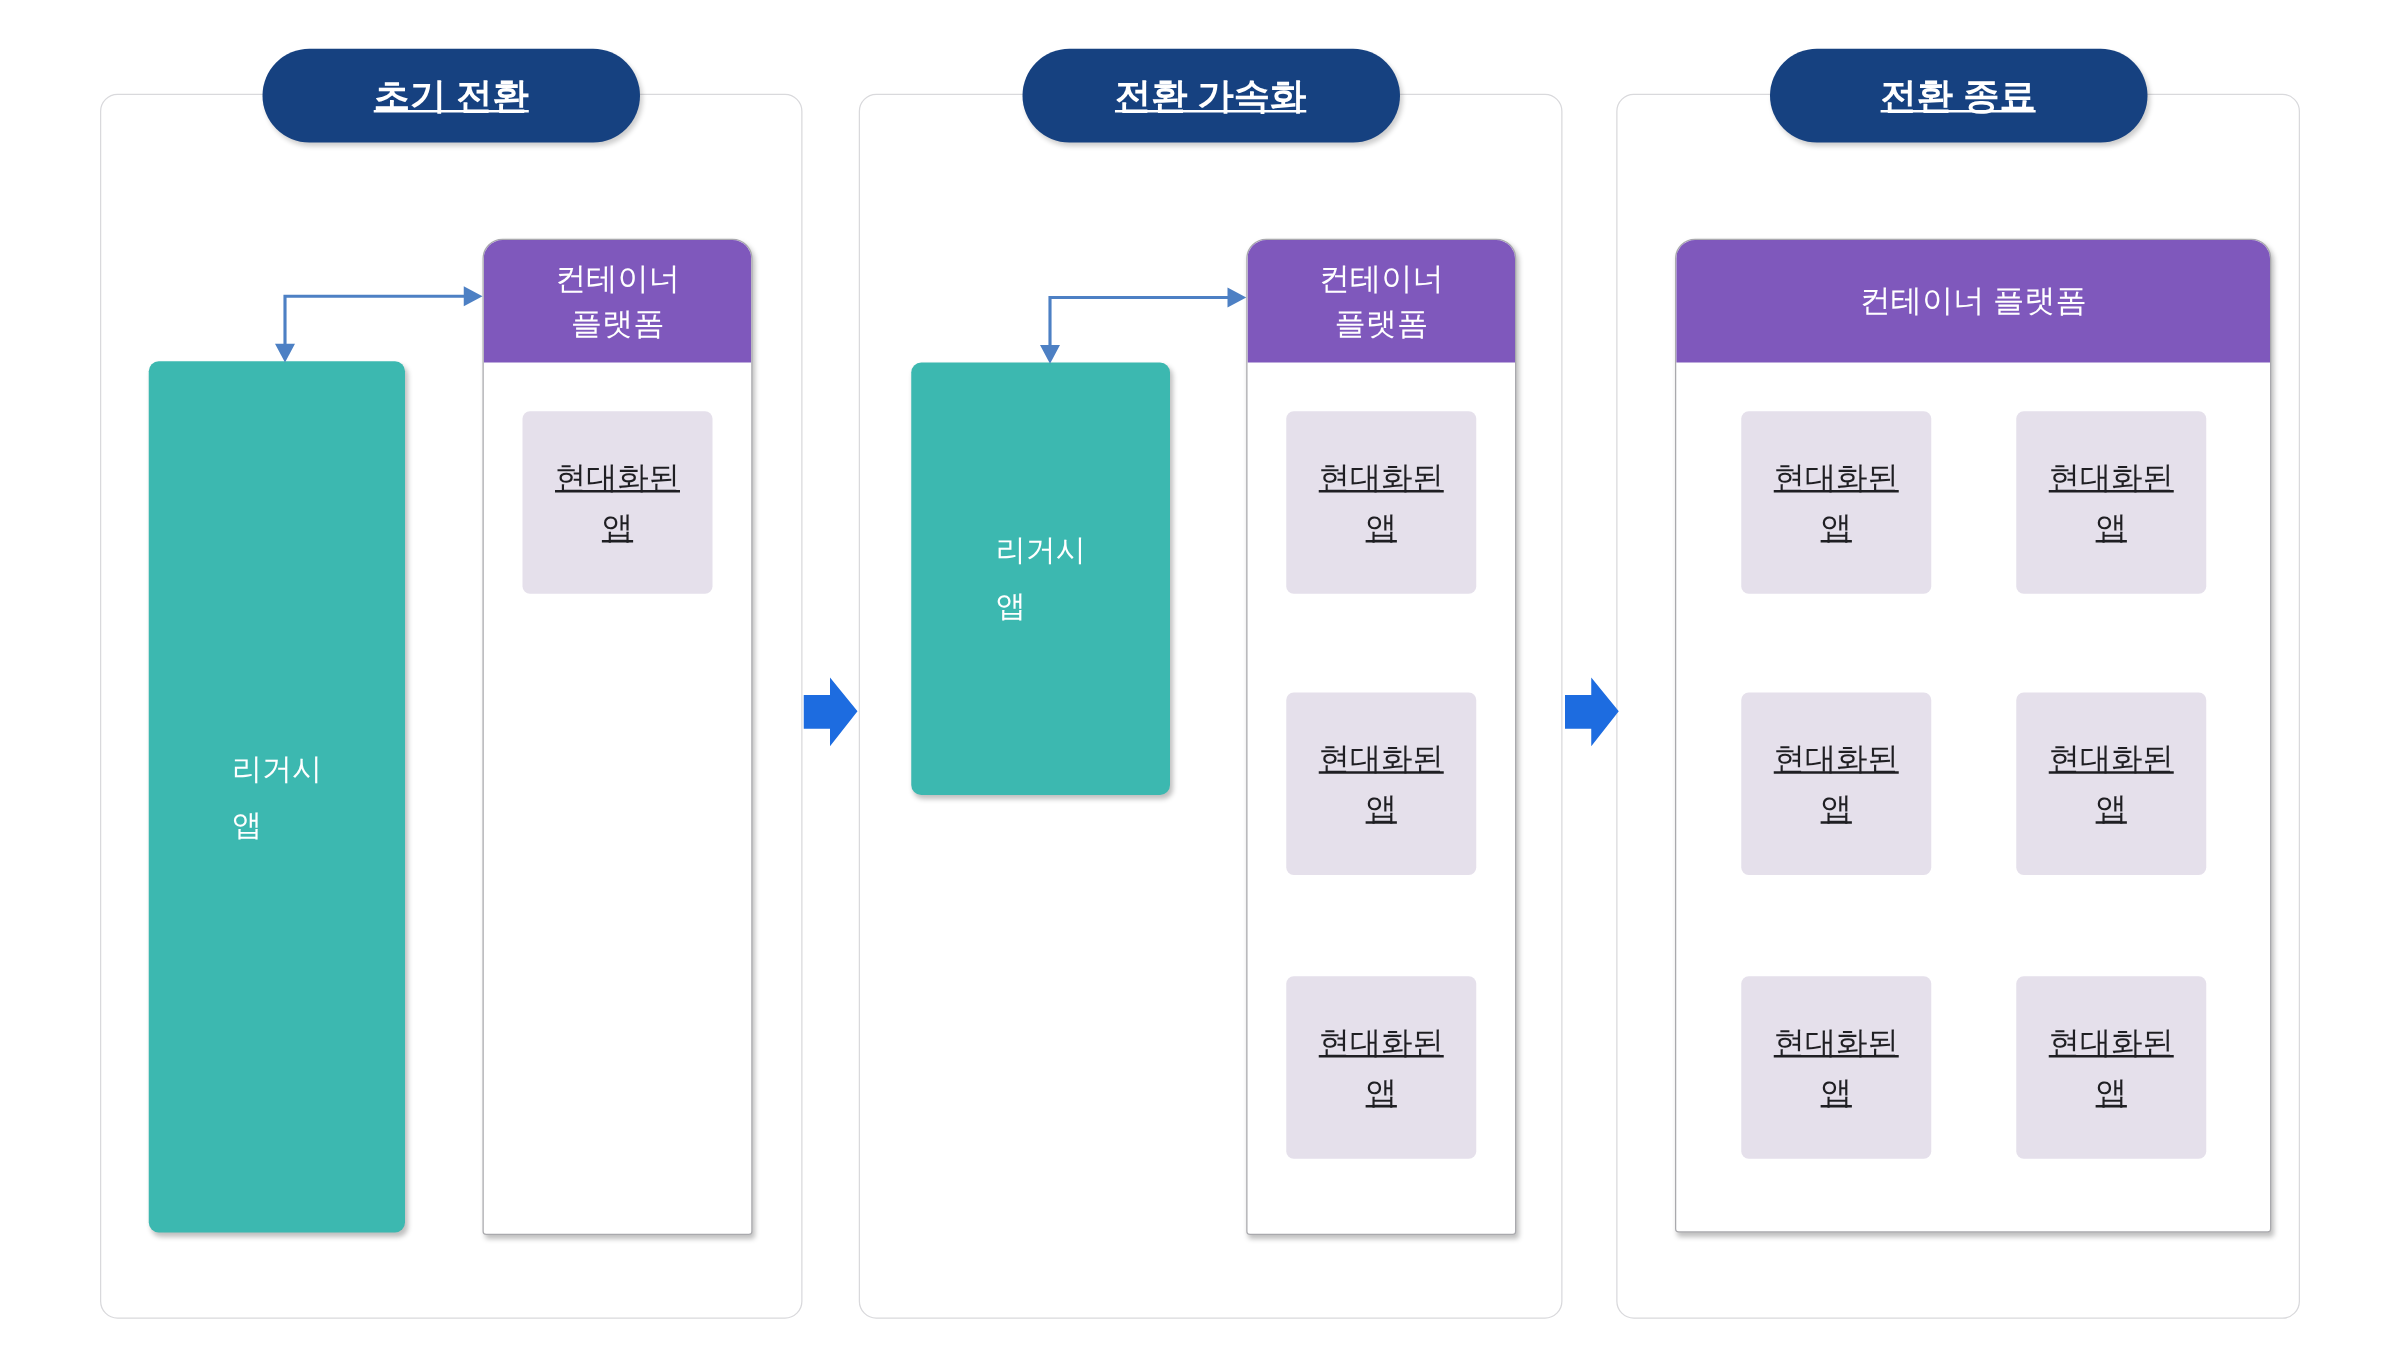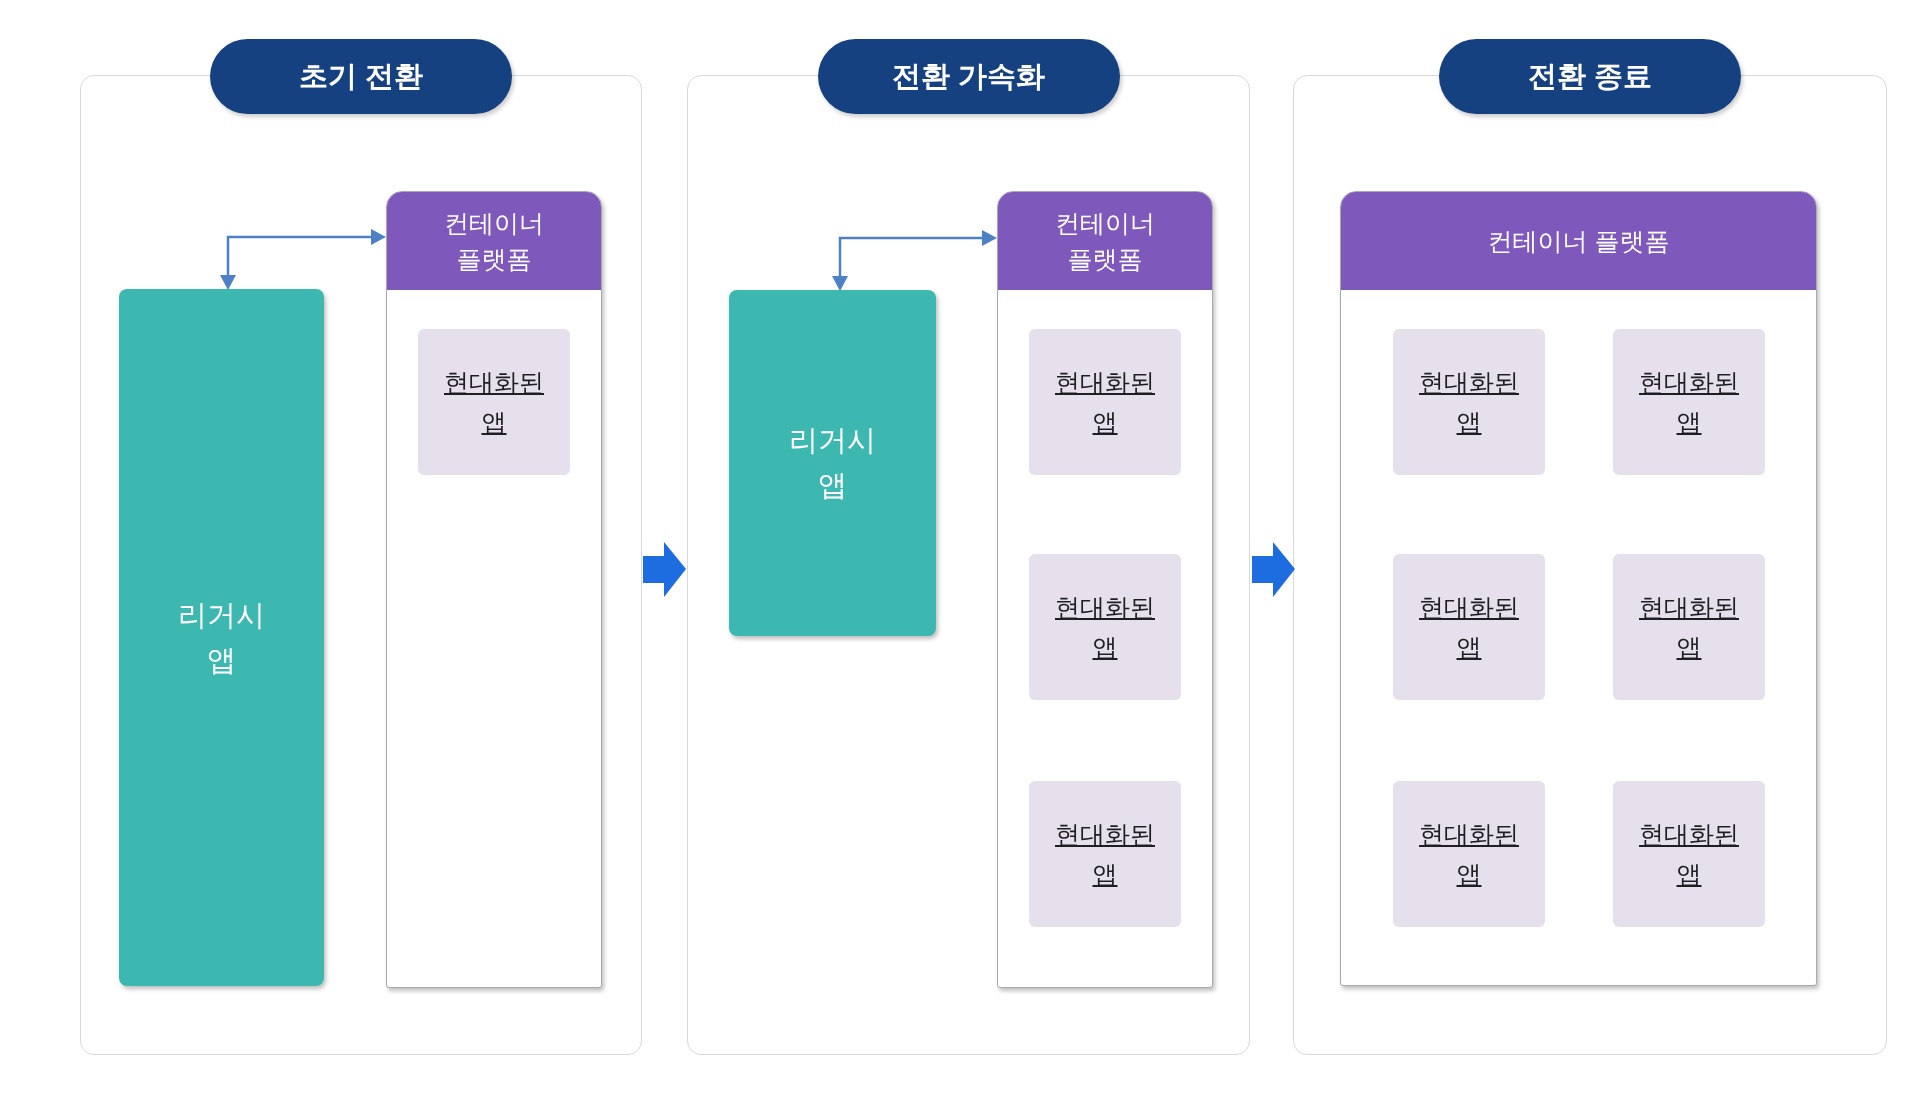--- a/index.html
+++ b/index.html
@@ -24,33 +24,34 @@
   }
   .panel{
     position:absolute;
     top:75px;height:980px;
     background:#ffffff;
     border:1.5px solid var(--panel-border);
     border-radius:14px;
   }
   .panel.p1{left:80px;width:562px;}
   .panel.p2{left:687px;width:563px;}
-  .panel.p3{left:1293px;width:594px;}
+  .panel.p3{left:1293px;width:547px;}
   .pill{
     position:absolute;
     top:-37px;left:50%;
     transform:translateX(-50%);
     width:302px;height:75px;
     background:var(--stage-pill);
     border-radius:38px;
     box-shadow:2px 3px 4px rgba(0,0,0,0.20);
     display:flex;align-items:center;justify-content:center;
     color:#ffffff;font-size:29px;font-weight:700;
     white-space:nowrap;
     z-index:3;
+    text-decoration:underline;
   }
   .platform{
     position:absolute;
     background:#ffffff;
     border:1.5px solid var(--platform-border);
     border-radius:16px 16px 3px 3px;
     box-shadow:2px 3px 4px rgba(0,0,0,0.25);
     overflow:hidden;
     z-index:1;
   }
@@ -63,22 +64,22 @@
     display:flex;align-items:center;justify-content:center;
     color:#ffffff;font-size:25px;line-height:36px;
     text-align:center;white-space:pre-line;
   }
   .legacy{
     position:absolute;
     background:var(--legacy-app);
     border-radius:8px;
     box-shadow:2px 3px 4px rgba(0,0,0,0.25);
     display:flex;align-items:center;justify-content:center;
-    color:#ffffff;font-size:29px;line-height:45px;
-    text-align:center;white-space:pre-line;
+    color:#ffffff;font-size:24px;line-height:45px;
+    white-space:pre-line;
     z-index:2;
   }
   .p1 .legacy{left:38px;top:213px;width:205px;height:697px;}
   .p2 .legacy{left:41px;top:214px;width:207px;height:346px;}
   .app{
     position:absolute;
     width:152px;height:146px;
     background:var(--modern-app-box);
     border-radius:6px;
     display:flex;align-items:center;justify-content:center;

